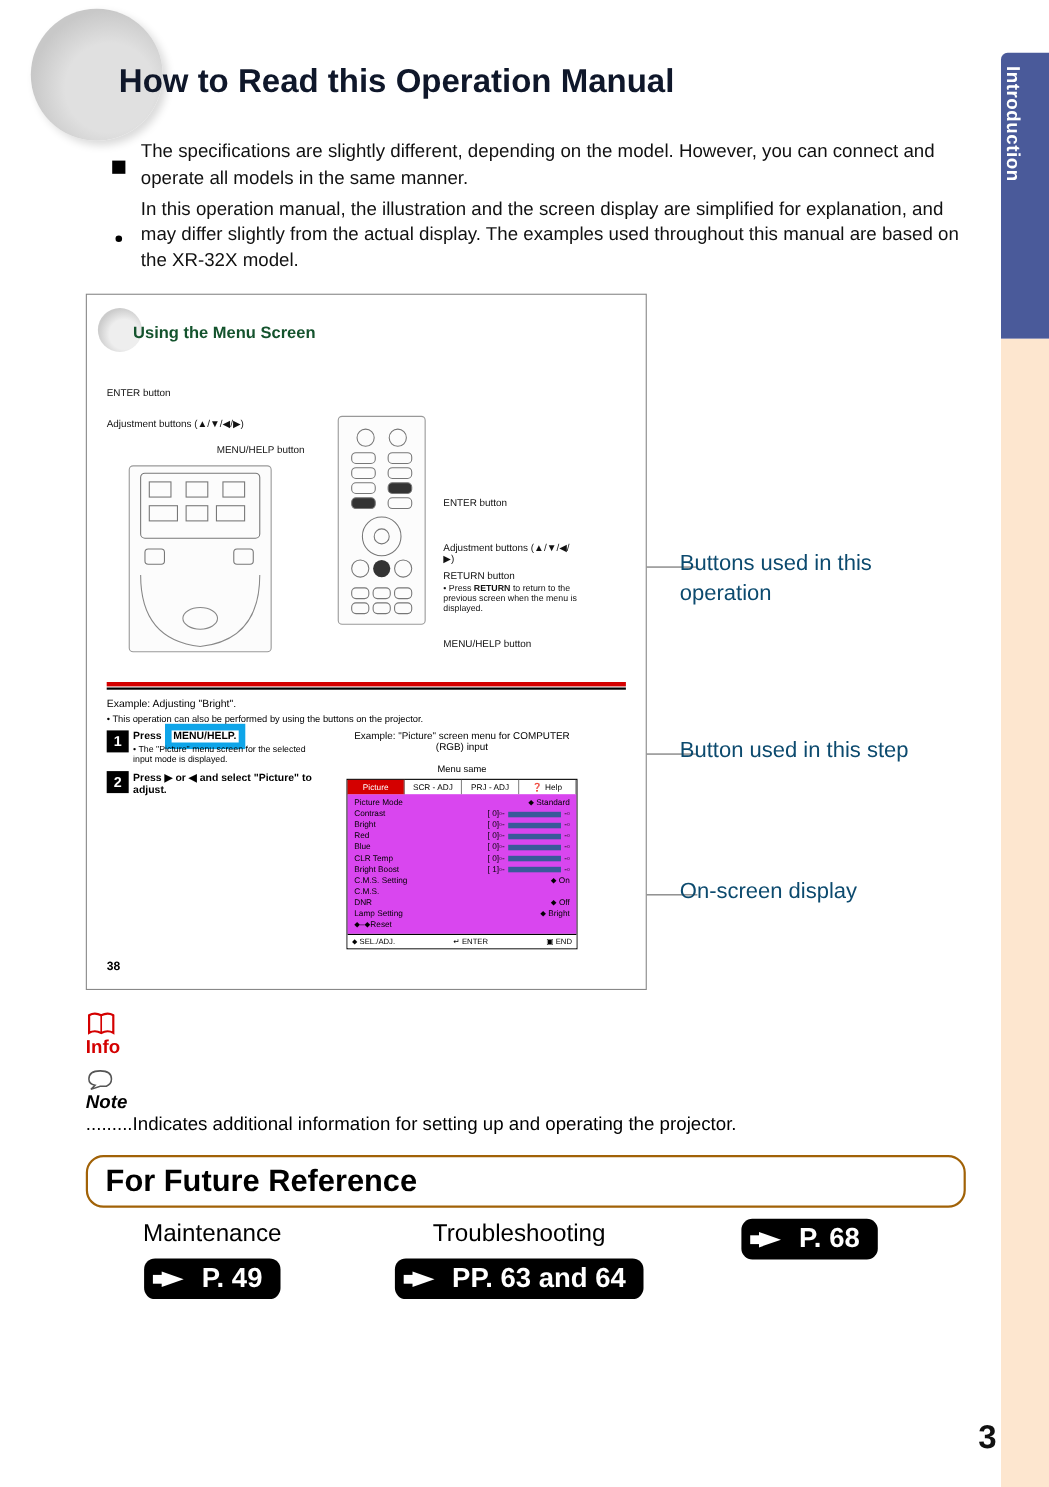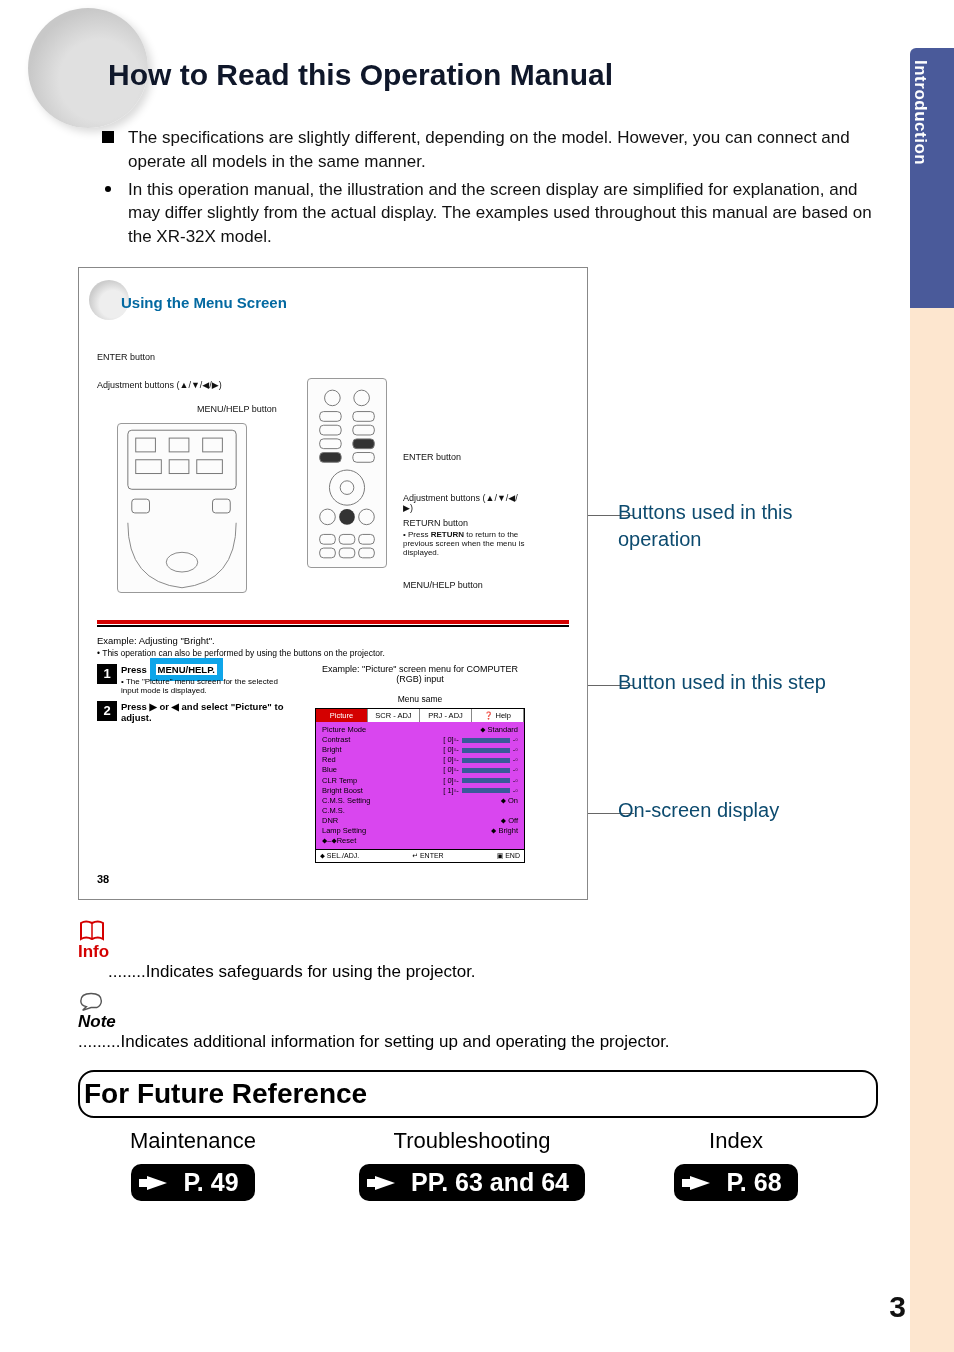--- a/index.html
+++ b/index.html
@@ -69,20 +69,21 @@
     .intro-list {
       margin-top: 10px;
       margin-left: 24px;
       font-size: 17px;
       line-height: 1.4;
       color: #111;
     }
     .intro-list .bullet-row {
       display: flex;
       margin-bottom: 4px;
+      align-items: center;
     }
     .bullet-sq {
       width: 12px;
       height: 12px;
       background: #000;
       margin-right: 14px;
       margin-top: 5px;
       flex-shrink: 0;
     }
     .bullet-dot {
@@ -122,21 +123,21 @@
       height: 40px;
       border-radius: 50%;
       background: radial-gradient(circle at 60% 60%, #eee 40%, #ccc 70%);
     }
     .mini-title {
       position: absolute;
       left: 24px;
       top: 6px;
       font-size: 15px;
       font-weight: bold;
-      color: #0369a1;
+      color: #14532d;
     }
     .diagram-area {
       margin-top: 26px;
       height: 260px;
       position: relative;
     }
     .label-s { font-size: 9px; color: #111; position: absolute; }
     .device-box {
       position: absolute;
       width: 120px;
@@ -223,23 +224,23 @@
       width: 28px;
       height: 22px;
       margin-right: 6px;
       flex-shrink: 0;
       display: flex; align-items: center; justify-content: center;
     }
     .info-label { font-weight: bold; margin-right: 4px; }
     .info-label.red { color: #d40000; }
     .future-title-wrap {
       margin-top: 18px;
-      border: 2px solid #000000;
+      border: 2px solid #a16207;
       border-radius: 16px;
-      padding: 6px 4px;
+      padding: 6px 16px;
     }
     .future-title { font-size: 28px; font-weight: bold; }
     .future-grid {
       display: flex;
       margin-top: 10px;
       gap: 24px;
     }
     .future-col { text-align: center; }
     .future-col-1 { width: 230px; }
     .future-col-2 { width: 280px; }
@@ -478,21 +479,20 @@
 
   <div class="info-section">
     <div class="info-row">
       <div class="info-icon">
         <svg width="26" height="22" viewBox="0 0 26 22">
             <path d="M2 3 Q7 0 13 3 Q19 0 24 3 L24 19 Q19 16 13 19 Q7 16 2 19 Z" fill="none" stroke="#d40000" stroke-width="2"></path>
             <line x1="13" y1="3" x2="13" y2="19" stroke="#d40000" stroke-width="1.5"></line>
           </svg>
       </div>
       <span class="info-label red">Info</span>
-      <span style="margin-left:30px;">........Indicates safeguards for using the projector.</span>
     </div>
     <div class="info-row">
       <div class="info-icon">
         <svg width="30" height="22" viewBox="0 0 30 22">
             <path d="M3 11 Q3 3 14 3 Q25 3 25 11 Q25 16 20 18 L14 18 L5 21 L9 17 Q3 16 3 11 Z" fill="none" stroke="#555" stroke-width="1.5"></path>
           </svg>
       </div>
       <span class="info-label" style="font-style:italic;">Note</span>
       <span>.........Indicates additional information for setting up and operating the projector.</span>
     </div>
@@ -511,21 +511,20 @@
       </div>
     </div>
     <div class="future-col future-col-2">
       <div class="future-head">Troubleshooting</div>
       <div class="future-pill">
         <span class="arrow-wh"></span>
         <span>PP. 63 and 64</span>
       </div>
     </div>
     <div class="future-col future-col-3">
-      <div class="future-head">Index</div>
       <div class="future-pill">
         <span class="arrow-wh"></span>
         <span>P. 68</span>
       </div>
     </div>
   </div>
 
 </div>
 
 <div class="page-number">3</div>

